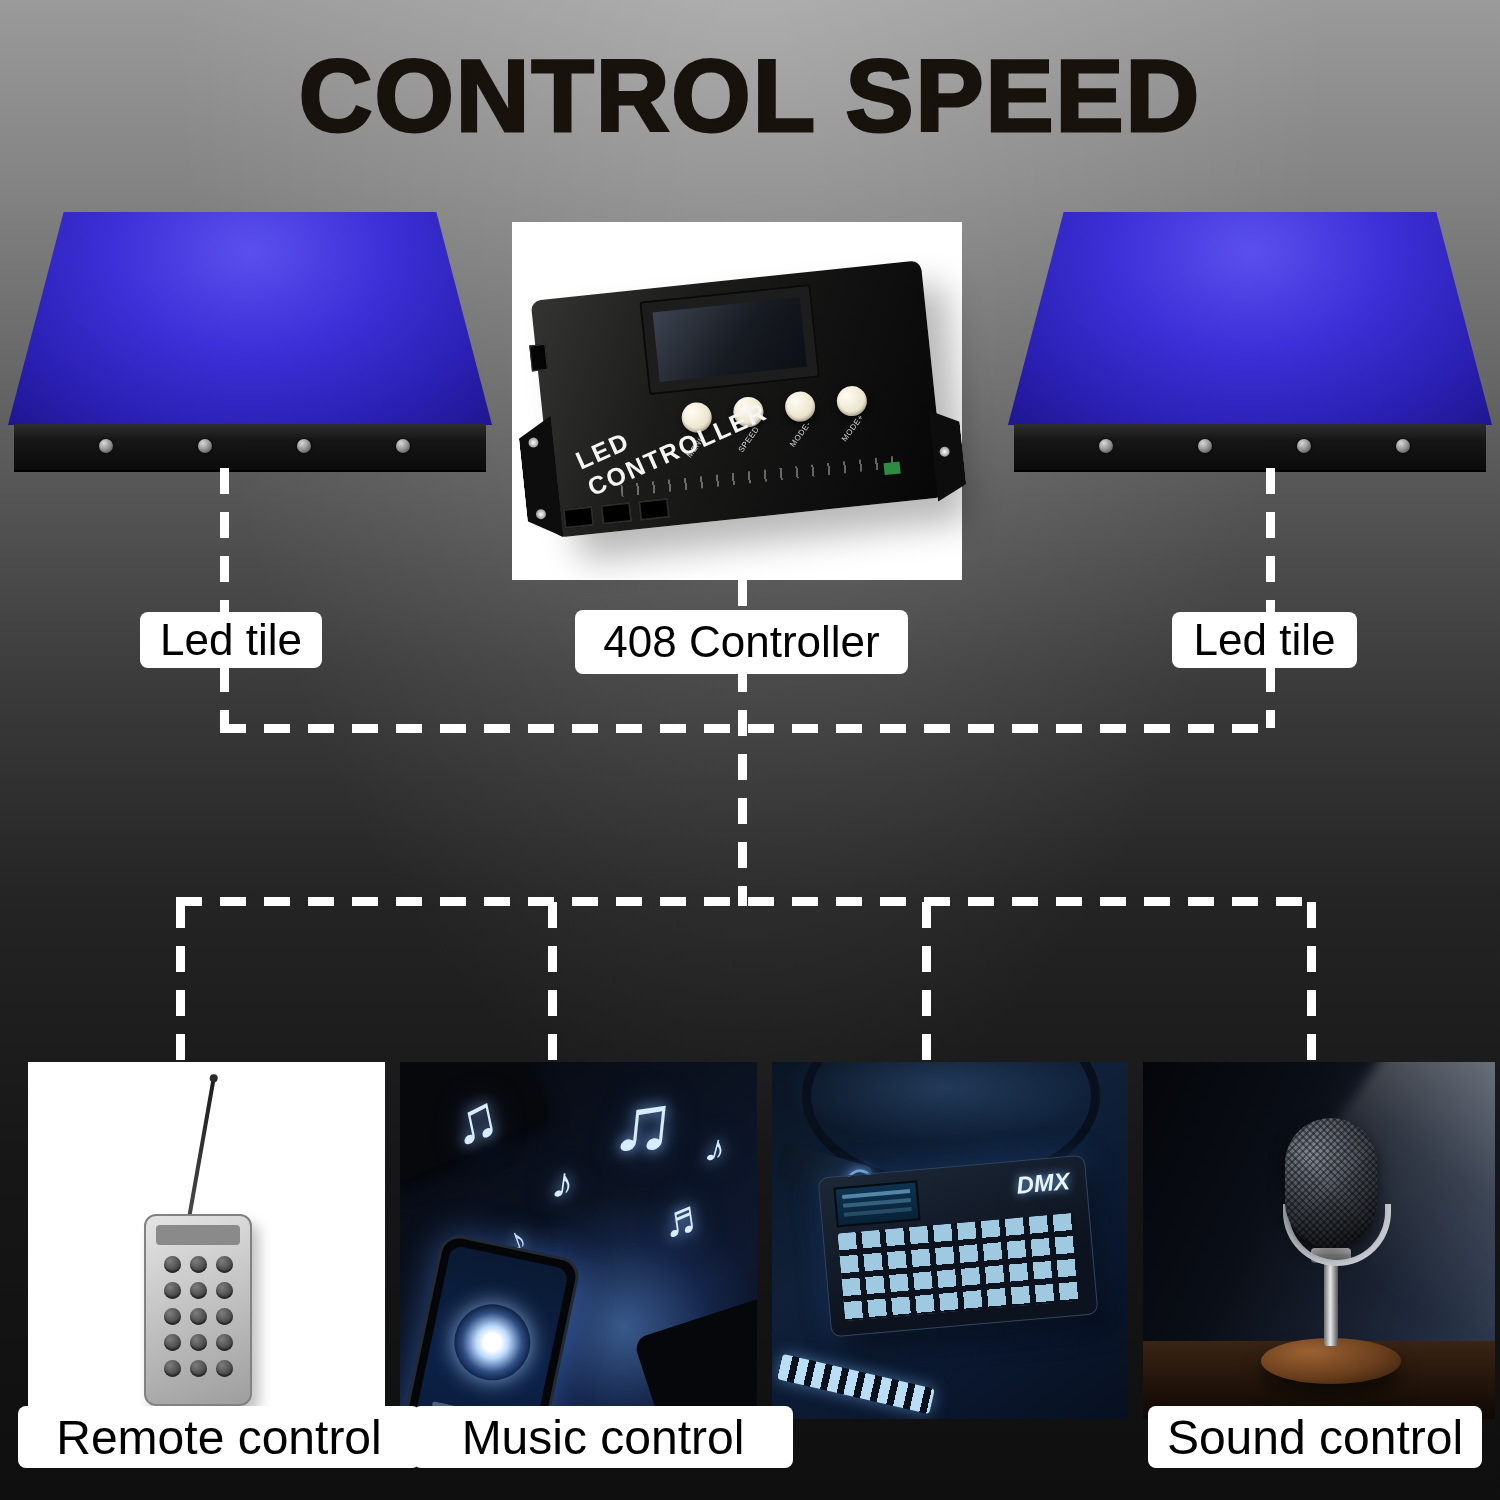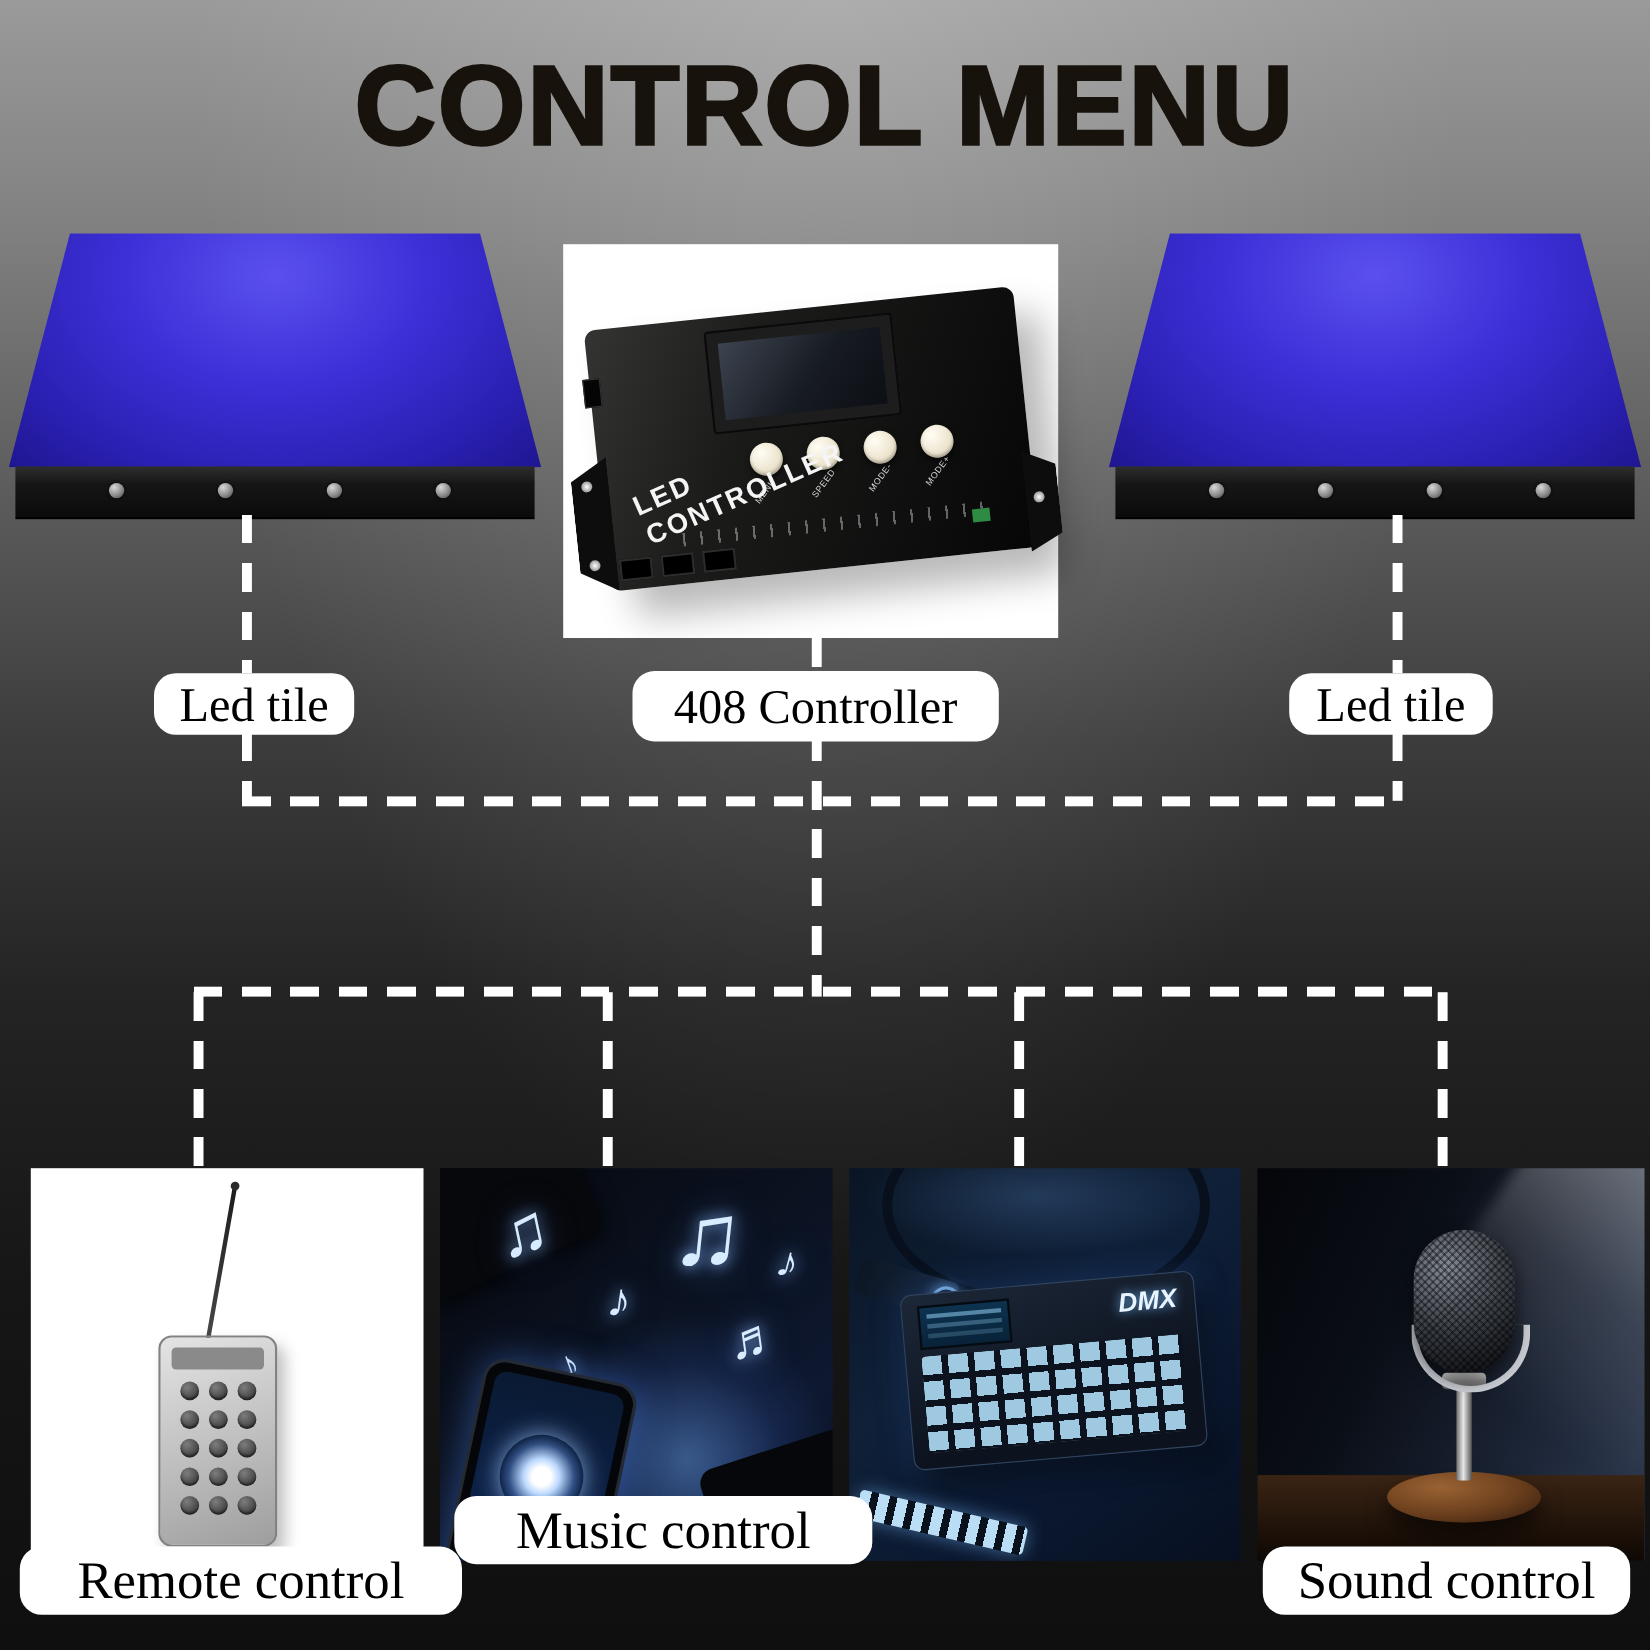--- a/index.html
+++ b/index.html
@@ -77,31 +77,31 @@
     clip-path:polygon(100% 0,100% 100%,0 84%,0 16%);}
   .bracket-l i,.bracket-r i{position:absolute;left:9px;width:10px;height:10px;border-radius:50%;
     background:radial-gradient(#fff,#9a9a9a 70%);display:block;}
   .bracket-l i:first-child{top:20px;} .bracket-l i:last-child{bottom:20px;}
   .bracket-r{position:absolute;right:-22px;bottom:-4px;width:30px;height:92px;background:#0d0d0d;
     clip-path:polygon(0 0,0 100%,100% 84%,100% 16%);}
   .bracket-r i{left:7px;top:38px;}
 
   
   .nlabel,.mode-label{
-    position:absolute;background:#ffffff;border-radius:20px;
+    position:absolute;background:#ffffff;border-radius:8px;
     display:flex;align-items:center;justify-content:center;
-    font-family:Liberation Serif, serif;color:#000;
+    font-family:Liberation Sans, sans-serif;color:#000;
   }
   .nlabel{font-size:44px;}
   .nl-left{left:140px;top:612px;width:182px;height:56px;}
   .nl-center{left:575px;top:610px;width:333px;height:64px;}
   .nl-right{left:1172px;top:612px;width:185px;height:56px;}
   .mode-label{font-size:48px;}
   .ml1{left:18px;top:1406px;width:402px;height:62px;}
-  .ml2{left:413px;top:1360px;width:380px;height:62px;}
+  .ml2{left:413px;top:1406px;width:380px;height:62px;}
   .ml3{left:790px;top:1406px;width:302px;height:62px;}
   .ml4{left:1148px;top:1406px;width:334px;height:62px;}
 
   
   .dash-v{position:absolute;width:9px;
     background:repeating-linear-gradient(180deg,#fff 0 26px,transparent 26px 44px);}
   .dash-h{position:absolute;height:9px;
     background:repeating-linear-gradient(90deg,#fff 0 26px,transparent 26px 44px);}
   .c-lt{left:220px;top:468px;height:144px;}
   .c-lm{left:220px;top:666px;height:62px;}
@@ -210,21 +210,21 @@
     background:linear-gradient(90deg,#6f6f6f,#e8e8e8 45%,#555);}
   .snd-base{position:absolute;left:118px;top:276px;width:140px;height:46px;border-radius:50%;
     background:radial-gradient(ellipse at 35% 30%,#9a6233,#6b3f1d 55%,#3c2210 90%);
     box-shadow:0 12px 20px rgba(0,0,0,.6);}
 </style>
 </head>
 <body>
 
 <div id="stage">
 
-  <h1 class="title">CONTROL MENU</h1>
+  <h1 class="title">CONTROL SPEED</h1>
 
   <div class="tile tile-left">
     <div class="tile-face"></div>
     <div class="tile-base">
       <span class="screw"></span>
       <span class="screw"></span>
       <span class="screw"></span>
       <span class="screw"></span>
     </div>
   </div>

